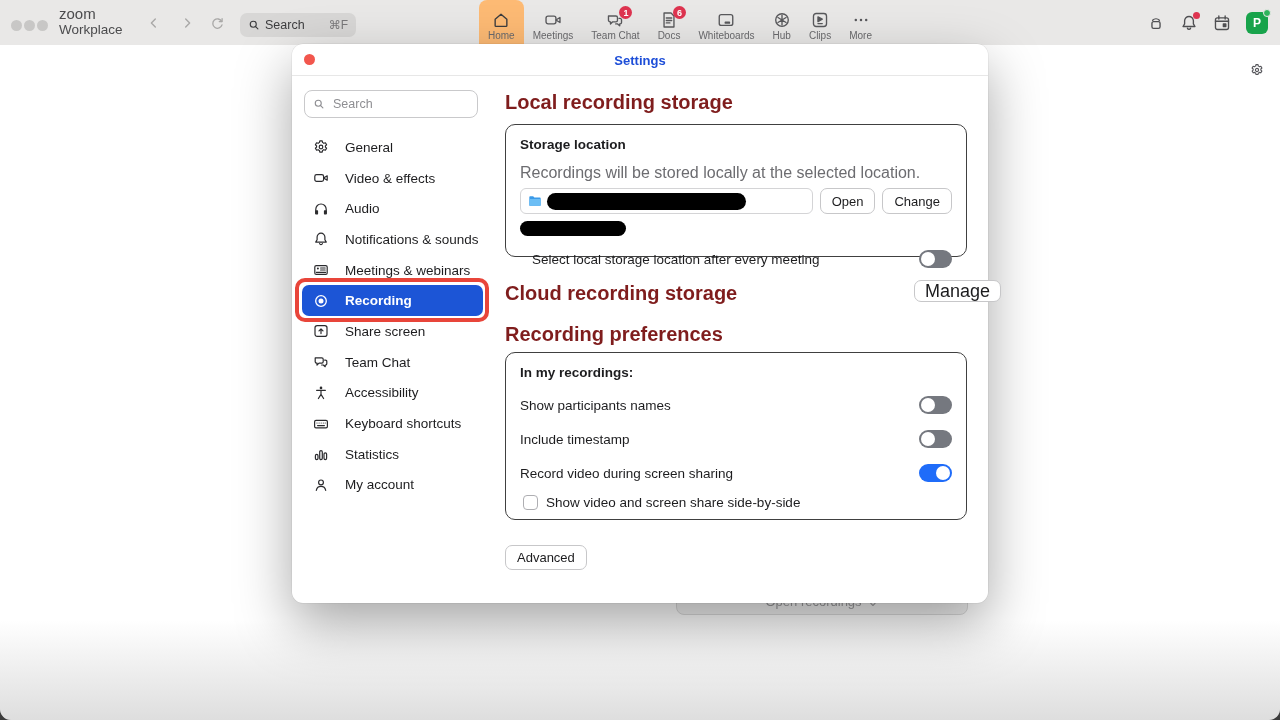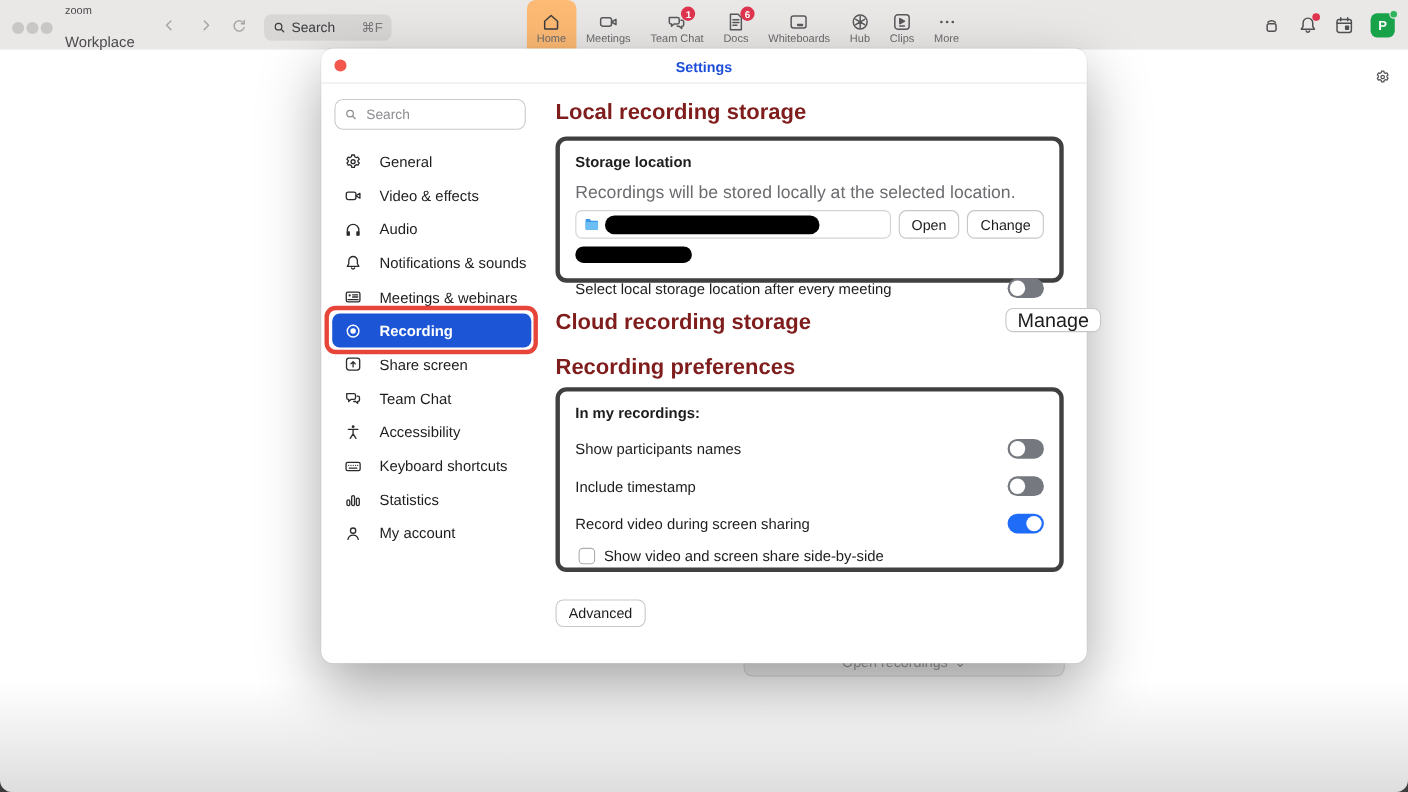--- a/index.html
+++ b/index.html
@@ -5,21 +5,21 @@
   html,body{margin:0;padding:0;background:#3c3c3c;}
   *{box-sizing:border-box;}
   .screen{position:relative;width:1280px;height:720px;overflow:hidden;
     font-family:"Liberation Sans","DejaVu Sans",sans-serif;color:#1d1d1f;
     background:#3c3c3c;}
   .app-window{position:absolute;inset:0;background:#fff;border-radius:0 0 11px 11px;overflow:hidden;}
   
   .topbar{position:absolute;left:0;top:0;right:0;height:45px;background:#e9e8e7;}
   .traffic{position:absolute;top:19.5px;width:11px;height:11px;border-radius:50%;background:#c8c7c6;}
   .logo{position:absolute;left:59px;top:6px;line-height:1;color:#4b4b4d;}
-  .logo .sm{font-size:10px;display:block;margin-bottom:16px;}
+  .logo .sm{font-size:15px;display:block;margin-bottom:2px;}
   .logo .lg{font-size:13.5px;font-weight:500;display:block;}
   .nav-btn{position:absolute;top:14px;width:18px;height:18px;color:#a9a8a7;display:flex;align-items:center;justify-content:center;}
   .searchpill{position:absolute;left:240px;top:13px;width:116px;height:24px;background:#d8d7d6;border-radius:7px;
     display:flex;align-items:center;padding:0 8px;gap:5px;}
   .searchpill .lbl{font-size:12.5px;color:#3d3d3f;flex:1;}
   .searchpill .kbd{font-size:12px;color:#79787a;}
   .tabstrip{position:absolute;left:479px;top:0;height:45px;display:flex;}
   .tab{position:relative;height:45px;display:flex;flex-direction:column;align-items:center;justify-content:flex-end;
     padding:5px 9px 4px;gap:1px;color:#6a6a6d;}
   .tab .t-icon{position:relative;width:18px;height:18px;color:#59595c;}
@@ -58,34 +58,34 @@
   .menu{position:absolute;left:10px;top:88px;width:181px;}
   .mi{height:30.7px;display:flex;align-items:center;gap:16px;padding:0 0 0 11px;border-radius:7px;
     font-size:13.5px;color:#1d1d1f;}
   .mi .mi-icon{width:16px;height:16px;color:#2b2b2e;flex:none;display:flex;}
   .mi.selected{background:var(--accent-blue);color:#ffffff;font-weight:600;}
   .mi.selected .mi-icon{color:#fff;}
   .annotation{position:absolute;left:3px;top:234px;width:194px;height:44px;border:4px solid var(--annotation-red);
     border-radius:10px;pointer-events:none;z-index:3;}
   
   .c-h1{position:absolute;left:213px;font-size:20px;font-weight:700;color:#7f1d1d;}
-  .card{position:absolute;left:213px;width:462px;background:#fff;border:4px solid #404040;border-radius:10px;
+  .card{position:absolute;left:213px;width:462px;background:#fff;border:1px solid #404040;border-radius:10px;
     padding:12px 14px;}
   .card-title{font-size:13.5px;font-weight:600;}
   .card-sub{font-size:16px;color:#6c6c70;margin-top:12px;}
   .path-row{display:flex;gap:7px;margin-top:6px;height:26px;}
   .path-field{flex:1;border:1px solid #d4d4d6;border-radius:6px;background:#fff;display:flex;align-items:center;
     padding:0 7px;gap:5px;min-width:0;}
   .redact{background:#000;border-radius:9px;height:17px;}
   .redact.r1{width:72%;}
   .redact.r2{width:106px;height:15px;margin-top:7px;}
   .btn{border:1px solid #c7c7c9;background:#fff;border-radius:7px;font-size:13px;color:#1c1c1e;
     display:inline-flex;align-items:center;justify-content:center;padding:0 11px;height:26px;
     font-family:"Liberation Sans","DejaVu Sans",sans-serif;}
-  .toggle-row{display:flex;align-items:center;justify-content:space-between;margin-top:14px;height:18px;font-size:13.5px;}
+  .toggle-row{display:flex;align-items:center;justify-content:space-between;margin-top:14px;height:18px;font-size:13.5px;margin-left:12px;}
   .toggle{width:33px;height:18px;border-radius:9px;background:#75787f;position:relative;flex:none;}
   .toggle .knob{position:absolute;left:2px;top:2px;width:14px;height:14px;border-radius:50%;background:#fff;}
   .toggle.on{background:var(--toggle-on);}
   .toggle.on .knob{left:auto;right:2px;}
   .manage-btn{position:absolute;left:622px;top:236px;height:22px;font-size:18px;padding:0 10px;}
   .intro{font-size:13.5px;font-weight:600;}
   .pref-row{display:flex;align-items:center;justify-content:space-between;height:18px;margin-top:16px;font-size:13.5px;}
   .check-row{display:flex;align-items:center;gap:8px;margin-top:13px;font-size:13.5px;padding-left:3px;}
   .checkbox{width:15px;height:15px;border:1.5px solid #aeaeb2;border-radius:4px;background:#fff;flex:none;}
   .advanced-btn{position:absolute;left:213px;top:501px;height:25px;}

